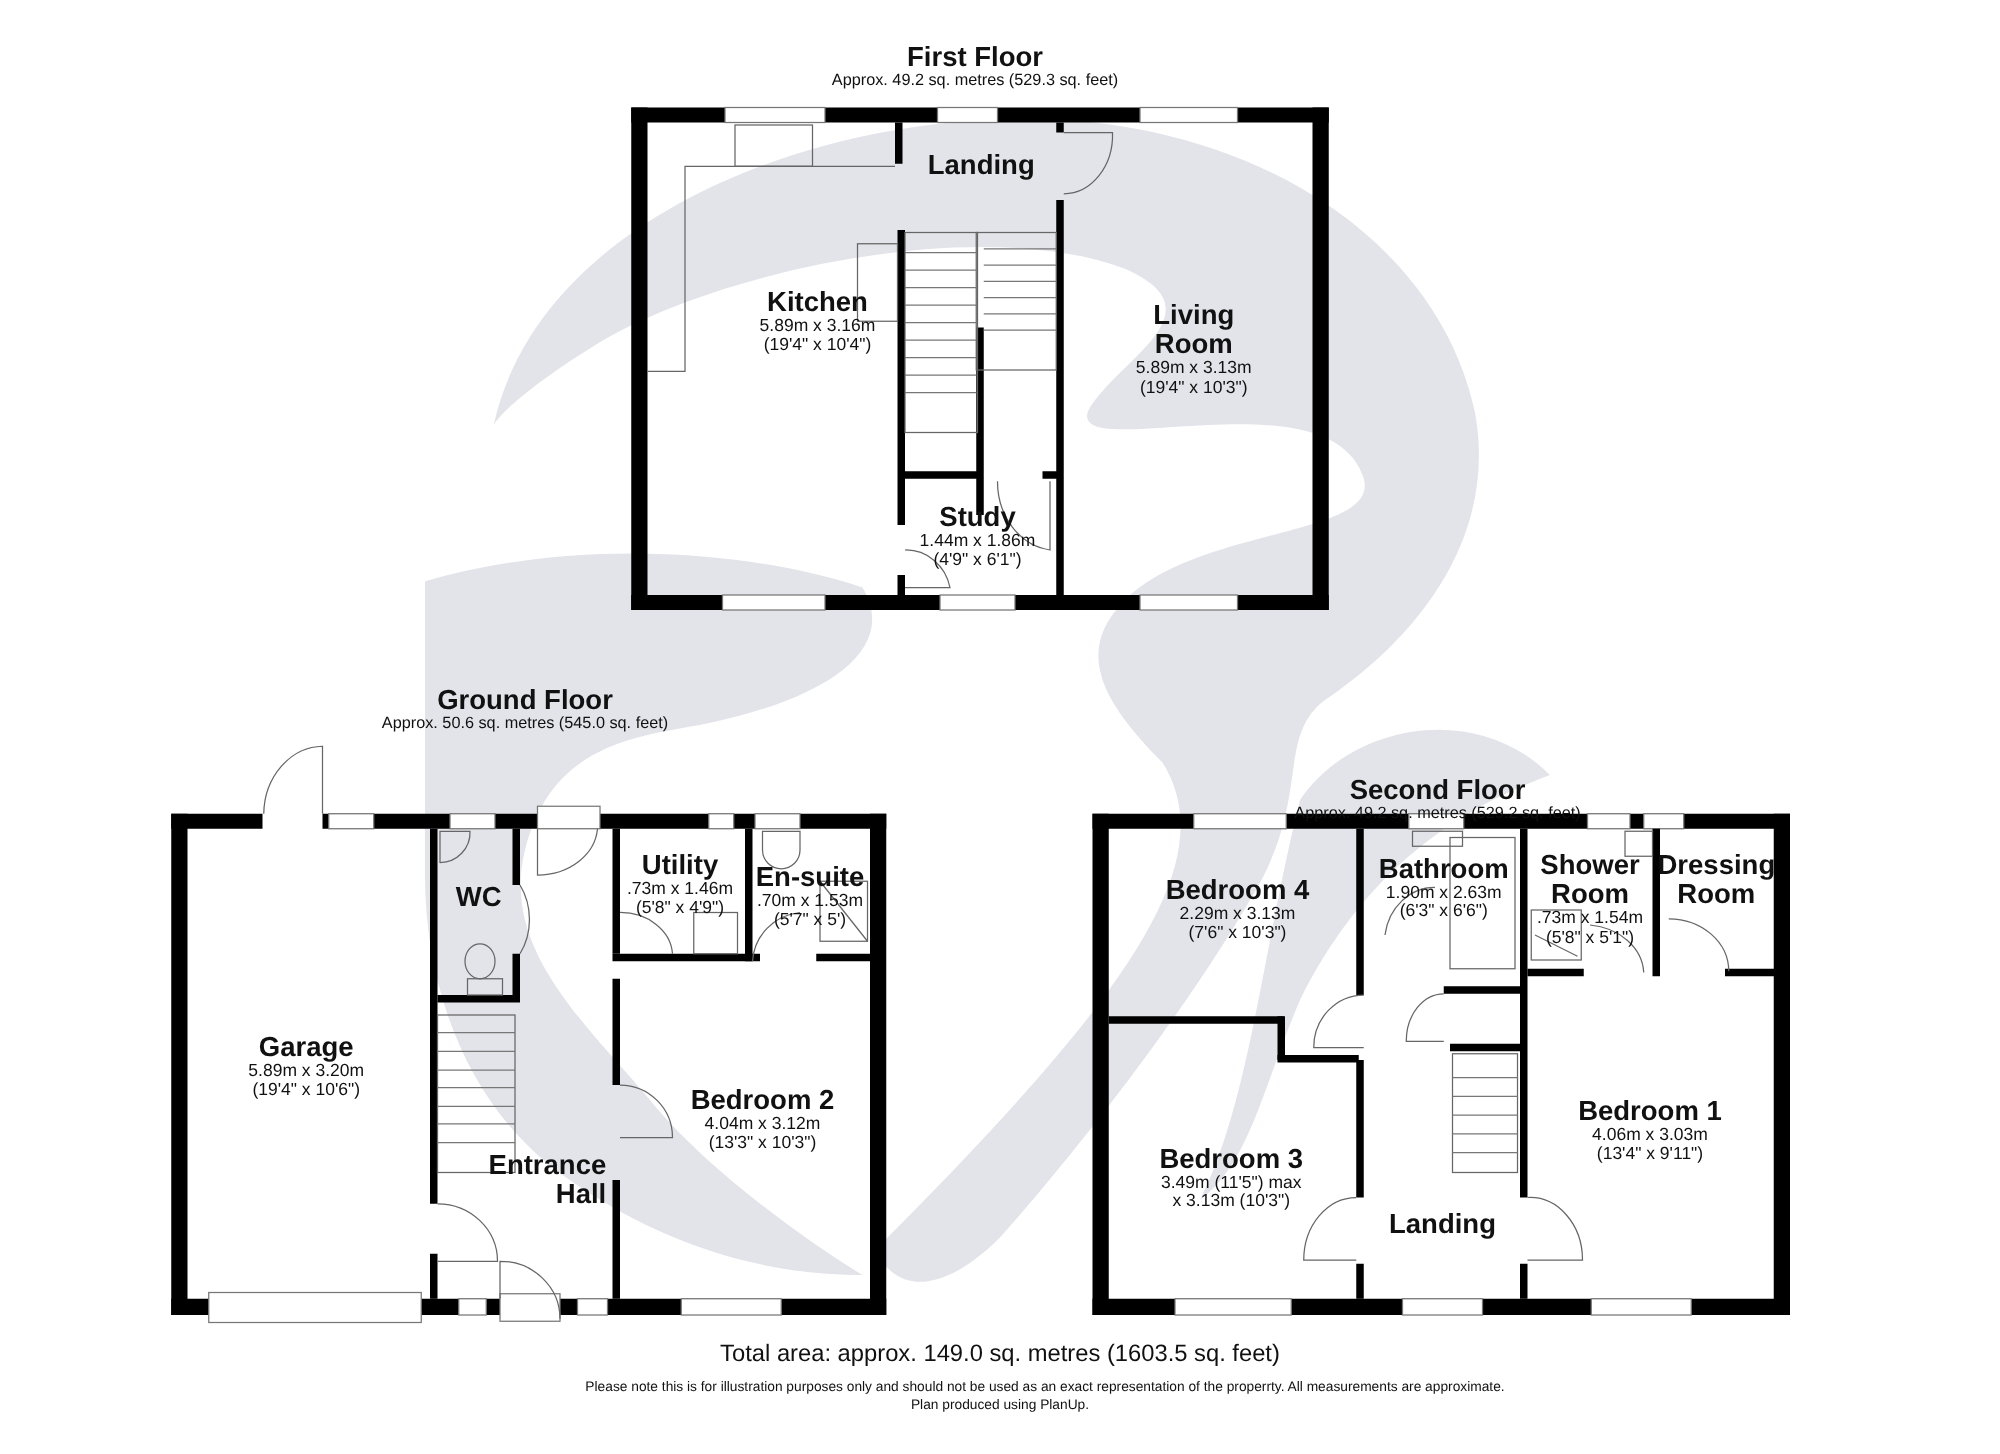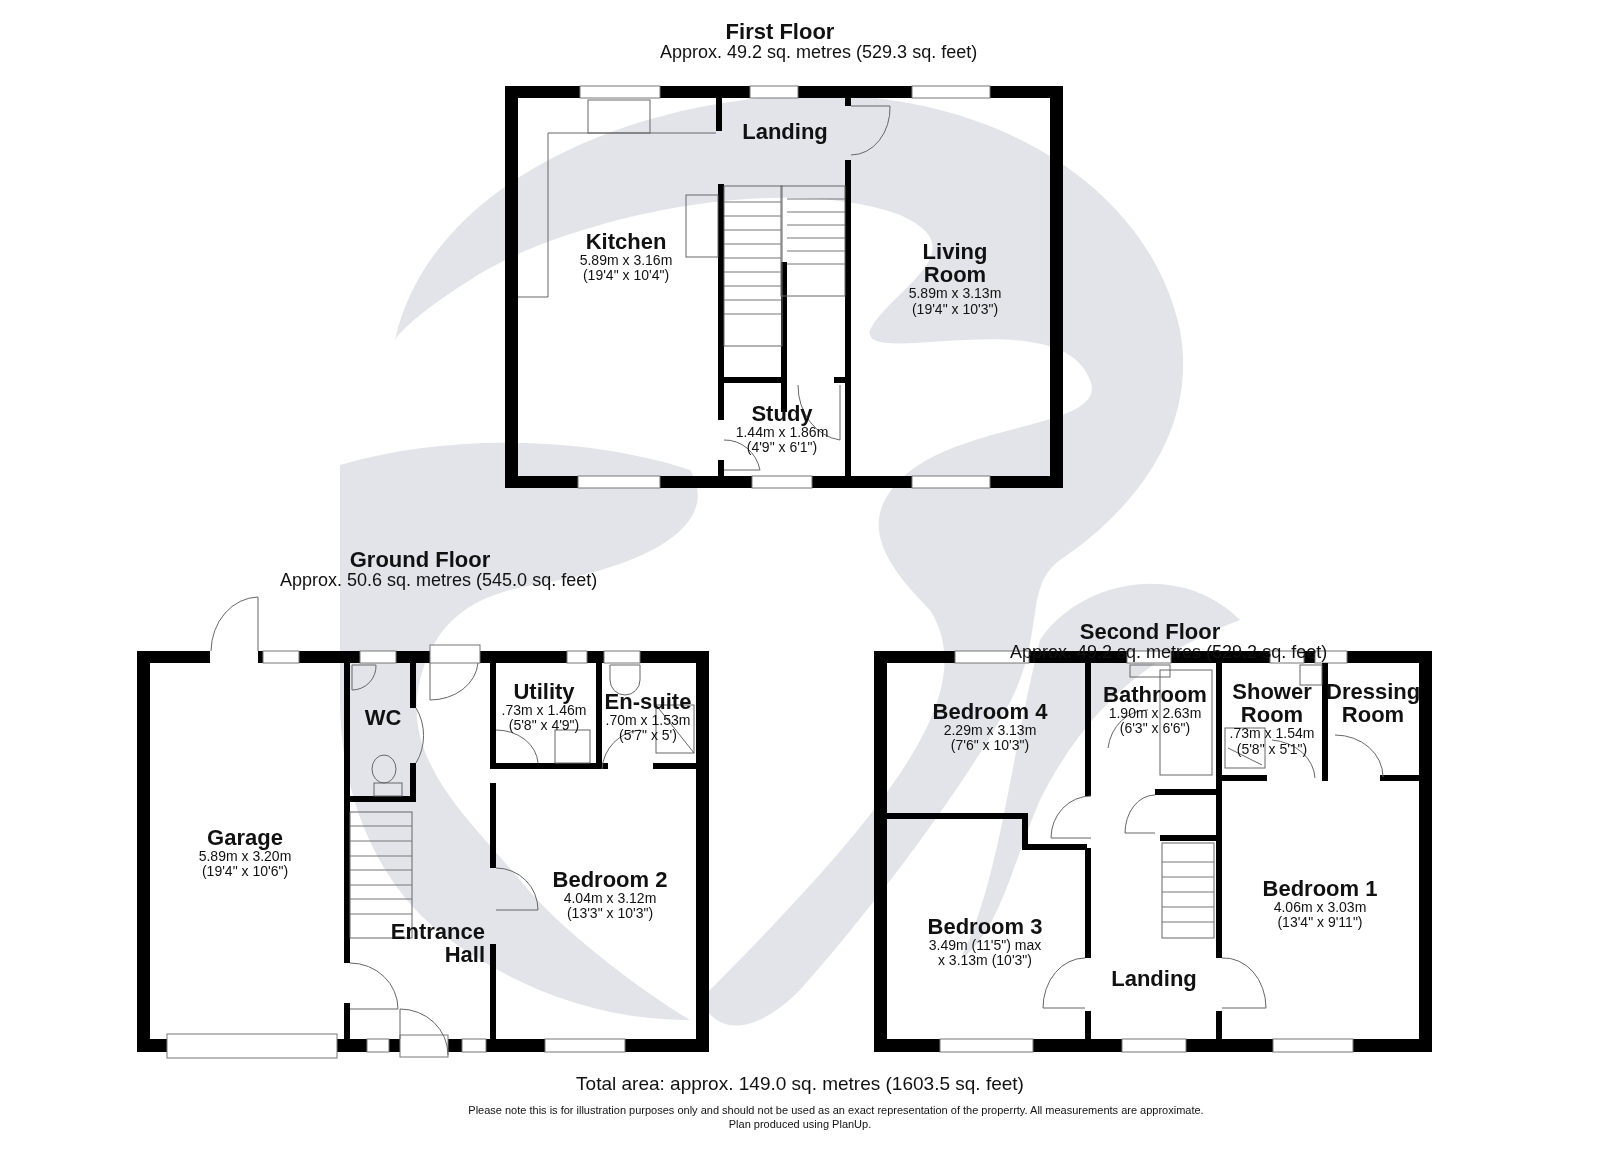--- a/index.html
+++ b/index.html
@@ -7,21 +7,21 @@
   svg#plan{position:absolute;left:0;top:0;width:1600px;height:1163px;}
   .wall{fill:#000;}
   .win{fill:#fff;stroke:#777;stroke-width:1;}
   .thin{fill:none;stroke:#666;stroke-width:1;}
   .door{fill:none;stroke:#666;stroke-width:1;}
   .stairs line{stroke:#777;stroke-width:1;}
   .lbl{position:absolute;text-align:center;white-space:nowrap;line-height:1.05;}
   .room-name{font-weight:bold;font-size:22px;}
   .room-dim{font-size:14px;line-height:1.1;}
   .floor-title{font-weight:bold;font-size:22px;}
-  .floor-area{font-size:18px;}
+  .floor-area{font-size:13px;}
   .total{position:absolute;left:0;width:1600px;top:1073px;text-align:center;font-size:19px;}
   .note{position:absolute;left:0;width:1600px;text-align:center;font-size:11px;}
 </style>
 </head>
 <body>
 
 <svg id="plan" viewBox="0 0 1600 1163" xmlns="http://www.w3.org/2000/svg">
 
   <g fill="#e3e4ea">
     <path d="M395 340 C 430 180, 640 95, 820 95 C 1000 95, 1150 190, 1180 330 C 1200 440, 1120 520, 1060 560 C 1020 590, 1050 640, 1000 720 C 960 790, 880 900, 800 990 C 760 1030, 720 1040, 700 1000 C 900 800, 980 690, 930 610 C 880 560, 860 520, 900 480 C 960 420, 1110 430, 1090 380 C 1060 300, 860 370, 870 330 C 890 290, 980 250, 900 215 C 780 170, 560 220, 470 280 C 430 305, 400 330, 395 340 Z"></path>
@@ -196,29 +196,29 @@
       <rect class="thin" x="1162" y="843" width="52" height="95"></rect>
       <line x1="1162" y1="862" x2="1214" y2="862"></line>
         <line x1="1162" y1="877" x2="1214" y2="877"></line>
       <line x1="1162" y1="892" x2="1214" y2="892"></line>
         <line x1="1162" y1="907" x2="1214" y2="907"></line>
       <line x1="1162" y1="922" x2="1214" y2="922"></line>
     </g>
   </g>
 </svg>
 
-<div class="lbl" style="left:660px;top:20px;width:240px;">
+<div class="lbl" style="left:660px;top:34px;width:240px;">
   <div class="floor-title">First Floor</div>
   <div class="floor-area">Approx. 49.2 sq. metres (529.3 sq. feet)</div>
 </div>
 
 <div class="lbl" style="left:720px;top:120px;width:130px;">
   <div class="room-name">Landing</div>
 </div>
-<div class="lbl" style="left:524px;top:230px;width:140px;padding-left:32px;">
+<div class="lbl" style="left:552px;top:230px;width:140px;padding-left:32px;">
   <div class="room-name">Kitchen</div>
   <div class="room-dim">5.89m x 3.16m</div>
   <div class="room-dim">(19'4" x 10'4")</div>
 </div>
 <div class="lbl" style="left:885px;top:240px;width:140px;">
   <div class="room-name">Living</div>
   <div class="room-name">Room</div>
   <div class="room-dim">5.89m x 3.13m</div>
   <div class="room-dim">(19'4" x 10'3")</div>
 </div>

